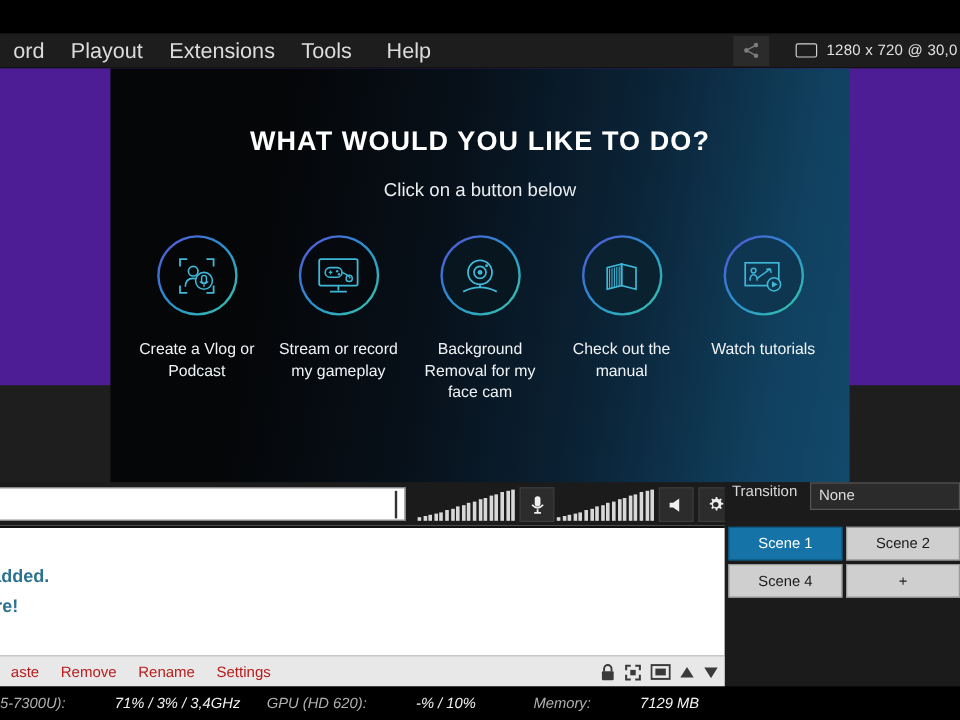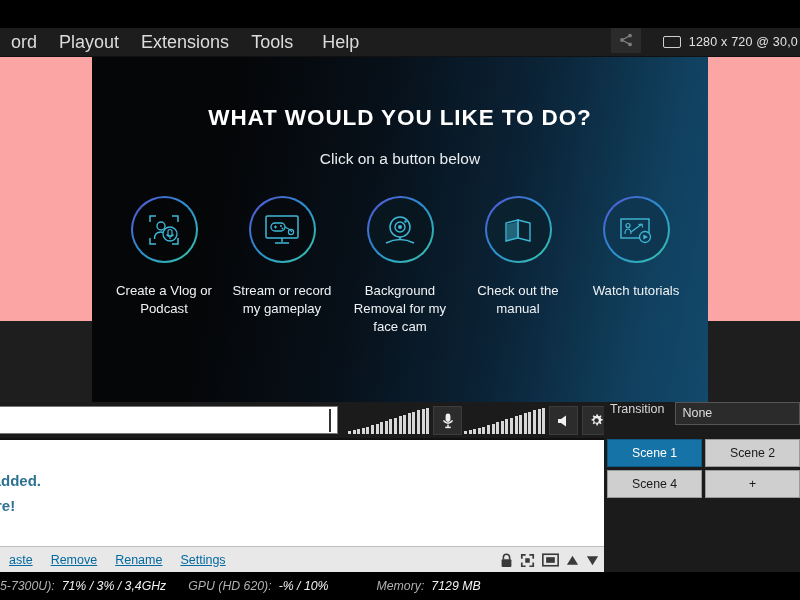--- a/index.html
+++ b/index.html
@@ -22,37 +22,37 @@
     position: absolute; left: 0; top: 28px; width: 800px; height: 29px;
     background: #1d1d1d;
     display: flex; align-items: center;
     border-bottom: 1px solid #111;
   }
   .menu-item {
     color: #dcdcdc; font-size: 18px; padding: 0 11px; line-height: 29px;
     white-space: nowrap; cursor: default;
   }
   .menu-spacer { flex: 1; }
-  .mb-right { display: flex; height: 29px; padding-right: 2px; }
+  .mb-right { display: flex; align-items: center; height: 29px; padding-right: 2px; }
   .share-btn {
     width: 30px; height: 25px; display: flex; align-items: center; justify-content: center;
     background: #2b2b2b; margin-right: 22px;
   }
   .share-btn svg { display: block; }
   .res-box { display: flex; align-items: center; color: #e2e2e2; font-size: 12.5px; }
   .monitor-ico {
     width: 18px; height: 12px; border: 1.6px solid #cfcfcf; border-radius: 2px;
     margin-right: 8px;
   }
   .res-text { white-space: nowrap; letter-spacing: .2px; }
 
   
   .stage {
     position: absolute; left: 0; top: 57px; width: 800px; height: 264px;
-    background: #fca5a5;
+    background: #4c1d95;
   }
   .preview {
     position: absolute; left: 92px; top: 0; width: 616px; height: 345px;
     background: linear-gradient(100deg,
         #050607 0%, #050608 22%, #071019 44%, #0b2438 68%, #10405e 88%, #13496c 100%);
     overflow: hidden;
   }
   .welcome {
     position: absolute; left: 0; top: 0; width: 100%; height: 100%;
     display: flex; flex-direction: column; align-items: center;
@@ -145,38 +145,38 @@
   .src-empty {
     position: absolute; left: -34px; top: 28px; width: 200px;
     color: #2d7391; font-size: 15px; font-weight: bold; line-height: 25px;
   }
   .src-toolbar {
     position: absolute; left: 0; bottom: 0; width: 604px; height: 26px;
     background: #e8e8e8; border-top: 1px solid #bdbdbd;
     display: flex; align-items: center;
   }
   .src-menu {
-    color: #0369a1; font-size: 12.5px; padding: 0 9px; line-height: 26px;
-    white-space: nowrap; cursor: default; text-decoration: underline;
+    color: #b91c1c; font-size: 12.5px; padding: 0 9px; line-height: 26px;
+    white-space: nowrap; cursor: default;
   }
   .src-icons {
     position: absolute; right: 5px; top: 0; height: 26px;
     display: flex; align-items: center; gap: 7px;
   }
   .src-icons svg { display: block; }
 
   
   .statusbar {
     position: absolute; left: 0; bottom: 0; width: 800px; height: 28px;
     background: #000000; display: flex; align-items: center;
     font-size: 12.3px; color: #cfcfcf;
   }
   .st-group { display: flex; align-items: center; white-space: nowrap; font-style: italic; }
   .st-key { color: #b0b0b0; margin-right: 7px; }
-  .st-val { color: #f2f2f2; }
+  .st-val { color: #f2f2f2; margin-left: 34px; }
   .st-gap-a { width: 22px; }
   .st-gap-b { width: 48px; }
 </style>
 </head>
 <body>
 
 <div id="app">
 
   <div class="topstrip"></div>
 

